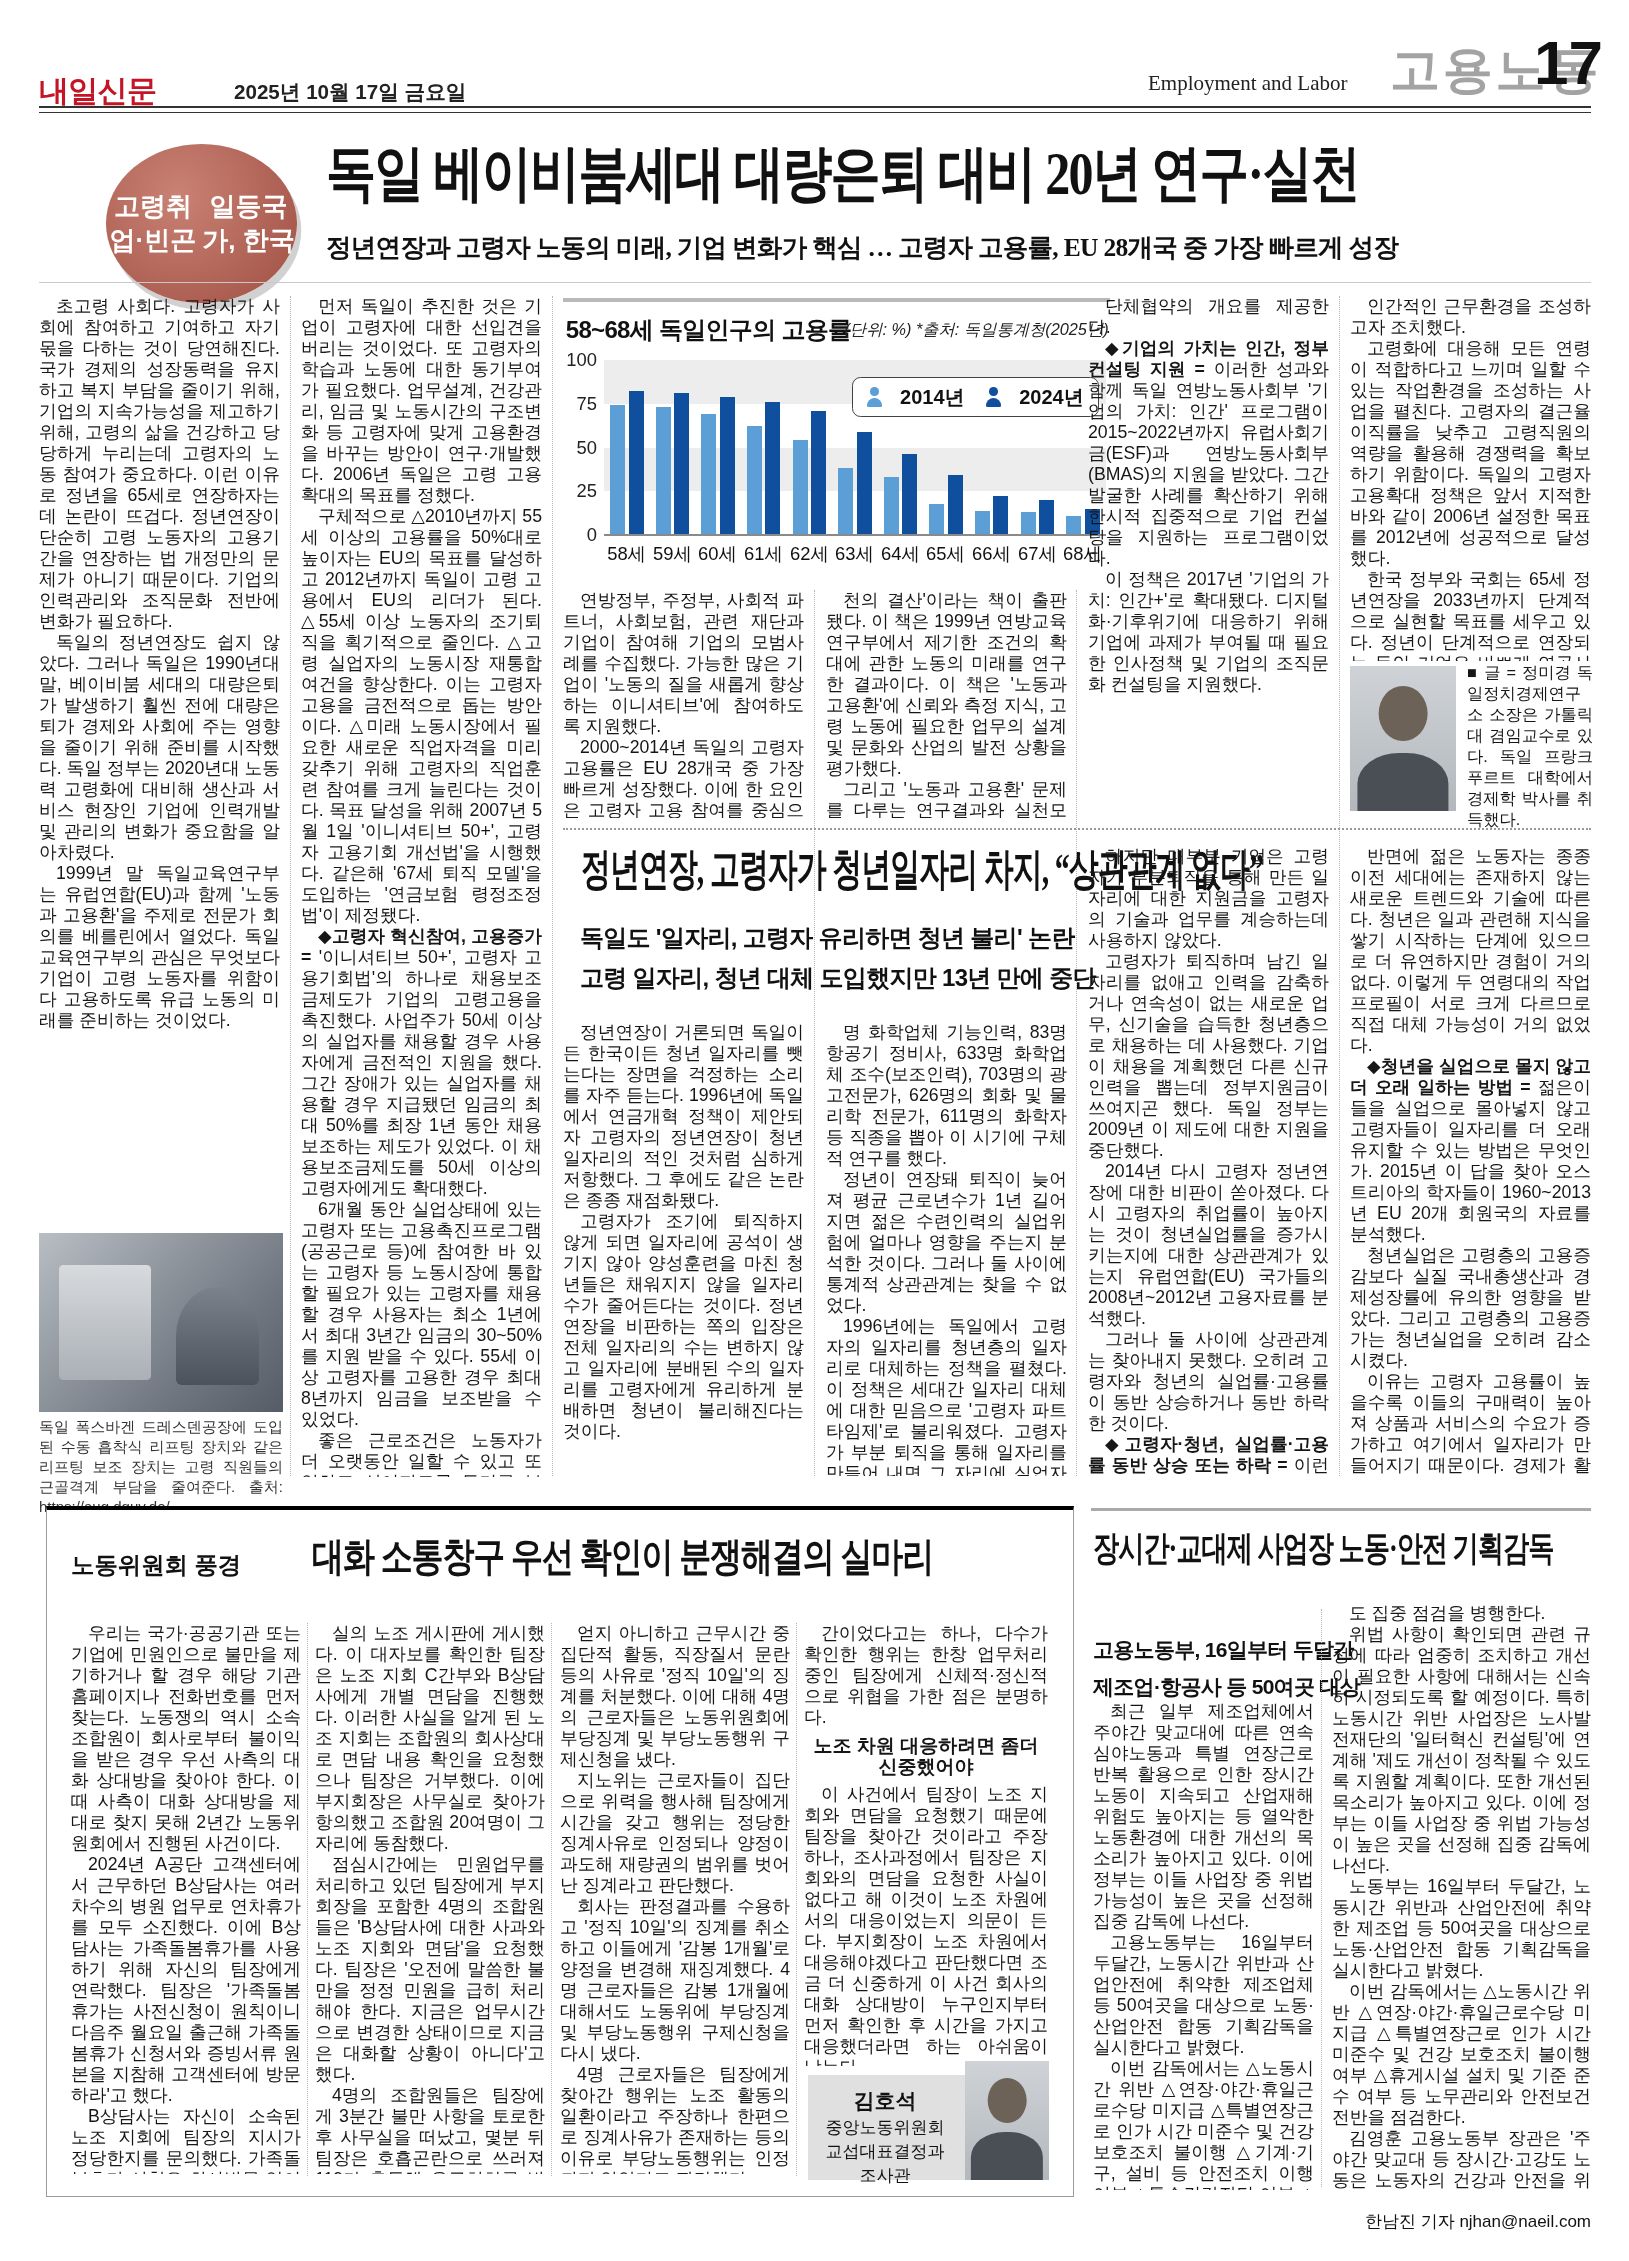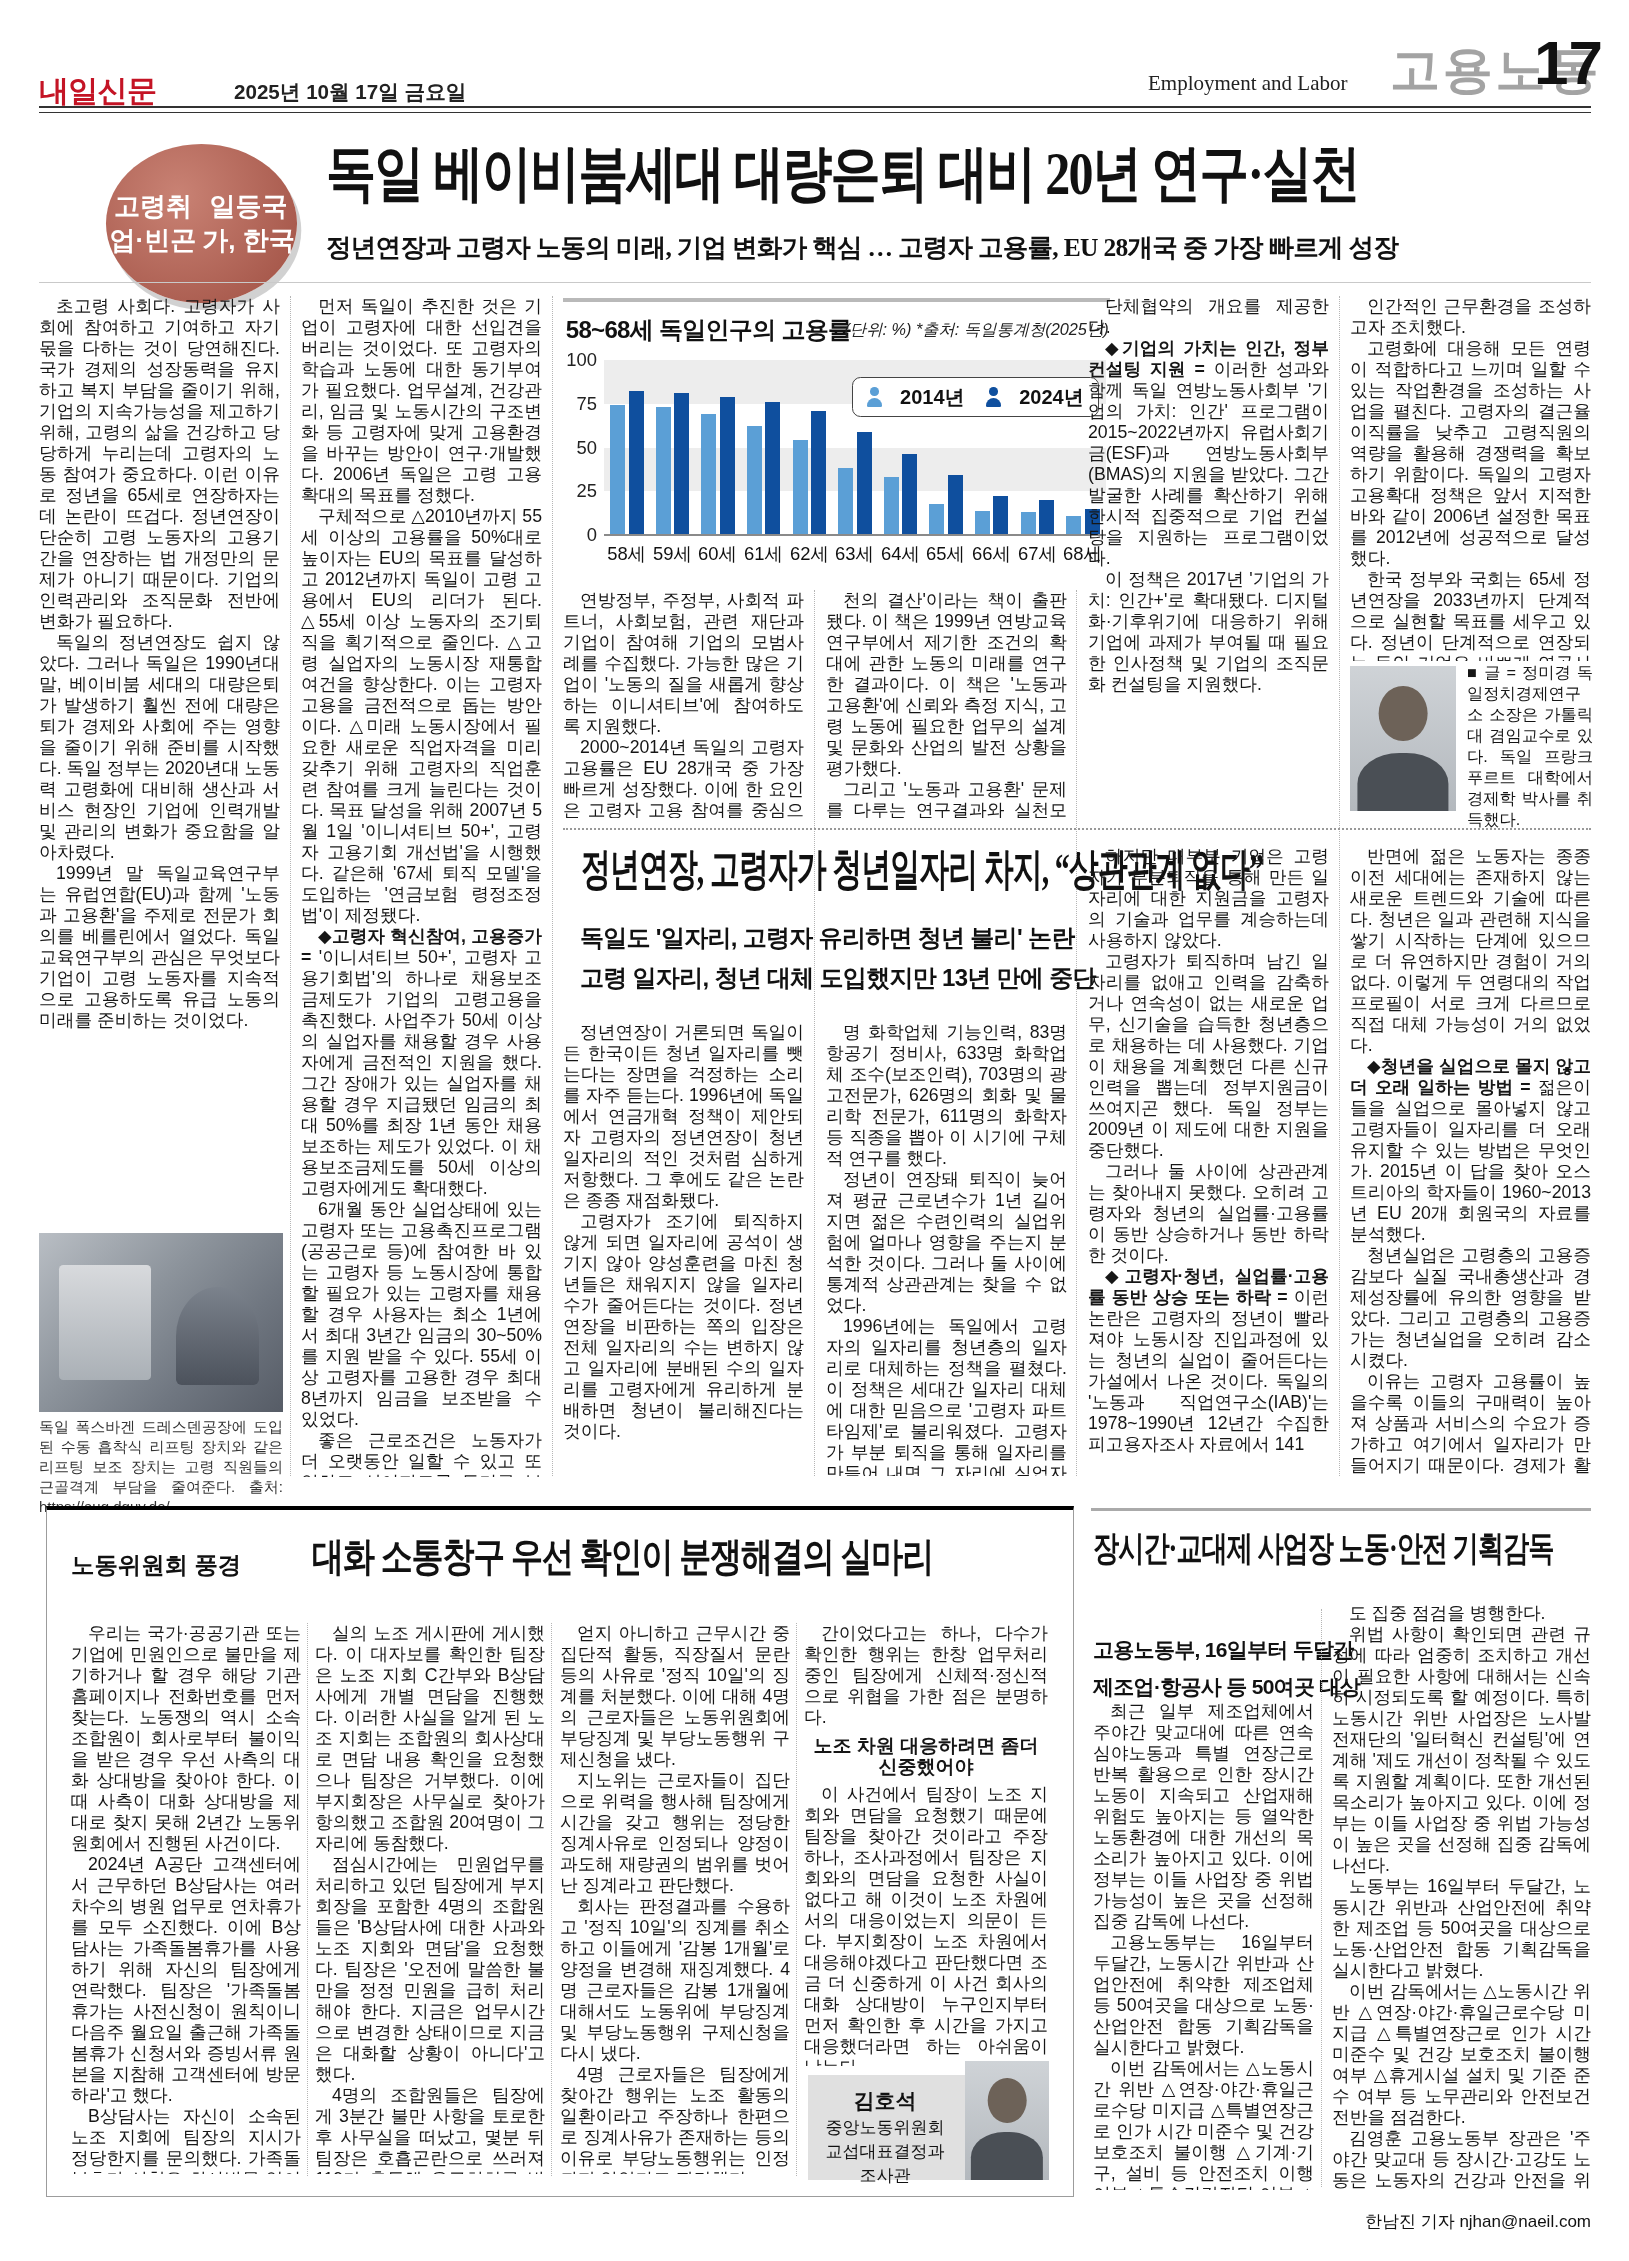--- a/index.html
+++ b/index.html
@@ -103,21 +103,21 @@
 
   <div class="vsep" style="left:290px;top:296px;height:1180px;"></div>
   <div class="vsep" style="left:552px;top:296px;height:1180px;"></div>
   <div class="vsep" style="left:814px;top:590px;height:886px;"></div>
   <div class="vsep" style="left:1076px;top:590px;height:886px;"></div>
   <div class="vsep" style="left:1339px;top:296px;height:1180px;"></div>
 
   <div class="abs bodytext" style="left:39px;top:296px;width:241px;height:930px;">
       <p class="para">초고령 사회다. 고령자가 사회에 참여하고 기여하고 자기 몫을 다하는 것이 당연해진다. 국가 경제의 성장동력을 유지하고 복지 부담을 줄이기 위해, 기업의 지속가능성을 제고하기 위해, 고령의 삶을 건강하고 당당하게 누리는데 고령자의 노동 참여가 중요하다. 이런 이유로 정년을 65세로 연장하자는데 논란이 뜨겁다. 정년연장이 단순히 고령 노동자의 고용기간을 연장하는 법 개정만의 문제가 아니기 때문이다. 기업의 인력관리와 조직문화 전반에 변화가 필요하다.</p>
       <p class="para">독일의 정년연장도 쉽지 않았다. 그러나 독일은 1990년대 말, 베이비붐 세대의 대량은퇴가 발생하기 훨씬 전에 대량은퇴가 경제와 사회에 주는 영향을 줄이기 위해 준비를 시작했다. 독일 정부는 2020년대 노동력 고령화에 대비해 생산과 서비스 현장인 기업에 인력개발 및 관리의 변화가 중요함을 알아차렸다.</p>
-      <p class="para">1999년 말 독일교육연구부는 유럽연합(EU)과 함께 '노동과 고용환'을 주제로 전문가 회의를 베를린에서 열었다. 독일교육연구부의 관심은 무엇보다 기업이 고령 노동자를 지속적으로 고용하도록 유급 노동의 미래를 준비하는 것이었다.</p>
+      <p class="para">1999년 말 독일교육연구부는 유럽연합(EU)과 함께 '노동과 고용환'을 주제로 전문가 회의를 베를린에서 열었다. 독일교육연구부의 관심은 무엇보다 기업이 고령 노동자를 위함이다 고용하도록 유급 노동의 미래를 준비하는 것이었다.</p>
     </div>
   <div class="abs photo factory" style="left:39px;top:1233px;width:244px;height:179px;"></div>
   <div class="abs caption" style="left:39px;top:1417px;width:244px;height:64px;">독일 폭스바겐 드레스덴공장에 도입된 수동 흡착식 리프팅 장치와 같은 리프팅 보조 장치는 고령 직원들의 근골격계 부담을 줄여준다.        출처: https://aug.dguv.de/</div>
   <div class="abs bodytext" style="left:301px;top:296px;width:241px;height:1181px;">
       <p class="para">먼저 독일이 추진한 것은 기업이 고령자에 대한 선입견을 버리는 것이었다. 또 고령자의 학습과 노동에 대한 동기부여가 필요했다. 업무설계, 건강관리, 임금 및 노동시간의 구조변화 등 고령자에 맞게 고용환경을 바꾸는 방안이 연구·개발했다. 2006년 독일은 고령 고용 확대의 목표를 정했다.</p>
       <p class="para">구체적으로 △2010년까지 55세 이상의 고용률을 50%대로 높이자는 EU의 목표를 달성하고 2012년까지 독일이 고령 고용에서 EU의 리더가 된다. △55세 이상 노동자의 조기퇴직을 획기적으로 줄인다. △고령 실업자의 노동시장 재통합 여건을 향상한다. 이는 고령자 고용을 금전적으로 돕는 방안이다. △미래 노동시장에서 필요한 새로운 직업자격을 미리 갖추기 위해 고령자의 직업훈련 참여를 크게 늘린다는 것이다. 목표 달성을 위해 2007년 5월 1일 '이니셔티브 50+', 고령자 고용기회 개선법'을 시행했다. 같은해 '67세 퇴직 모델'을 도입하는 '연금보험 령정조정법'이 제정됐다.</p>
       <p class="para"><b>◆고령자 혁신참여, 고용증가 =</b> '이니셔티브 50+', 고령자 고용기회법'의 하나로 채용보조금제도가 기업의 고령고용을 촉진했다. 사업주가 50세 이상의 실업자를 채용할 경우 사용자에게 금전적인 지원을 했다. 그간 장애가 있는 실업자를 채용할 경우 지급됐던 임금의 최대 50%를 최장 1년 동안 채용 보조하는 제도가 있었다. 이 채용보조금제도를 50세 이상의 고령자에게도 확대했다.</p>
       <p class="para">6개월 동안 실업상태에 있는 고령자 또는 고용촉진프로그램(공공근로 등)에 참여한 바 있는 고령자 등 노동시장에 통합할 필요가 있는 고령자를 채용할 경우 사용자는 최소 1년에서 최대 3년간 임금의 30~50%를 지원 받을 수 있다. 55세 이상 고령자를 고용한 경우 최대 8년까지 임금을 보조받을 수 있었다.</p>
       <p class="para">좋은 근로조건은 노동자가 더 오랫동안 일할 수 있고 또 일하고 싶어지도록 동기를 부여한다. 정부의 '이니셔티브 50+' 정책의 하나로 '노동의 질을 새롭게 향상하는 이니셔티브(INQA)'가 그동안 시행됐다. 이 프로그램은 고령직원의 건강과 지속가능한 고용에 대한 기업의 투자를 강조한다.</p>
     </div>
@@ -218,20 +218,21 @@
       <p class="para">고령자가 조기에 퇴직하지 않게 되면 일자리에 공석이 생기지 않아 양성훈련을 마친 청년들은 채워지지 않을 일자리 수가 줄어든다는 것이다. 정년 연장을 비판하는 쪽의 입장은 전체 일자리의 수는 변하지 않고 일자리에 분배된 수의 일자리를 고령자에게 유리하게 분배하면 청년이 불리해진다는 것이다.</p>
     </div>
   <div class="abs bodytext" style="left:826px;top:1022px;width:241px;height:454px;">
       <p class="para">명 화학업체 기능인력, 83명 항공기 정비사, 633명 화학업체 조수(보조인력), 703명의 광고전문가, 626명의 회화 및 물리학 전문가, 611명의 화학자 등 직종을 뽑아 이 시기에 구체적 연구를 했다.</p>
       <p class="para">정년이 연장돼 퇴직이 늦어져 평균 근로년수가 1년 길어지면 젊은 수련인력의 실업위험에 얼마나 영향을 주는지 분석한 것이다. 그러나 둘 사이에 통계적 상관관계는 찾을 수 없었다.</p>
       <p class="para">1996년에는 독일에서 고령자의 일자리를 청년층의 일자리로 대체하는 정책을 펼쳤다. 이 정책은 세대간 일자리 대체에 대한 믿음으로 '고령자 파트타임제'로 불리워졌다. 고령자가 부분 퇴직을 통해 일자리를 만들어 내면 그 자리에 실업자나 훈련을 마친 청년 훈련생을 채용하도록 했다. 독일 연방고용청은 기업에 고령자 파트타임제를 도입할 경우 최대 6년 동안 사용자에게 고용보조금을 제공했다.</p>
     </div>
   <div class="abs bodytext" style="left:1088px;top:846px;width:241px;height:630px;">
       <p class="para">하지만 대부분 기업은 고령자가 부분퇴직을 통해 만든 일자리에 대한 지원금을 고령자의 기술과 업무를 계승하는데 사용하지 않았다.</p>
       <p class="para">고령자가 퇴직하며 남긴 일자리를 없애고 인력을 감축하거나 연속성이 없는 새로운 업무, 신기술을 습득한 청년층으로 채용하는 데 사용했다. 기업이 채용을 계획했던 다른 신규인력을 뽑는데 정부지원금이 쓰여지곤 했다. 독일 정부는 2009년 이 제도에 대한 지원을 중단했다.</p>
+      <p class="para">2014년 다시 고령자 정년연장에 대한 비판이 쏟아졌다. 다시 고령자의 취업률이 높아지는 것이 청년실업률을 증가시키는지에 대한 상관관계가 있는지 유럽연합(EU) 국가들의 2008년~2012년 고용자료를 분석했다.</p>
       <p class="para">그러나 둘 사이에 상관관계는 찾아내지 못했다. 오히려 고령자와 청년의 실업률·고용률이 동반 상승하거나 동반 하락한 것이다.</p>
       <p class="para"><b>◆고령자·청년, 실업률·고용률 동반 상승 또는 하락 =</b> 이런 논란은 고령자의 정년이 빨라져야 노동시장 진입과정에 있는 청년의 실업이 줄어든다는 가설에서 나온 것이다. 독일의 '노동과 직업연구소(IAB)'는 1978~1990년 12년간 수집한 피고용자조사 자료에서 141</p>
     </div>
   <div class="abs bodytext" style="left:1350px;top:846px;width:241px;height:630px;">
     <div>
         <p class="para">반면에 젊은 노동자는 종종 이전 세대에는 존재하지 않는 새로운 트렌드와 기술에 따른다. 청년은 일과 관련해 지식을 쌓기 시작하는 단계에 있으므로 더 유연하지만 경험이 거의 없다. 이렇게 두 연령대의 작업 프로필이 서로 크게 다르므로 직접 대체 가능성이 거의 없었다.</p>
         <p class="para"><b>◆청년을 실업으로 몰지 않고 더 오래 일하는 방법 =</b> 젊은이들을 실업으로 몰아넣지 않고 고령자들이 일자리를 더 오래 유지할 수 있는 방법은 무엇인가. 2015년 이 답을 찾아 오스트리아의 학자들이 1960~2013년 EU 20개 회원국의 자료를 분석했다.</p>
         <p class="para">청년실업은 고령층의 고용증감보다 실질 국내총생산과 경제성장률에 유의한 영향을 받았다. 그리고 고령층의 고용증가는 청년실업을 오히려 감소시켰다.</p>
         <p class="para">이유는 고령자 고용률이 높을수록 이들의 구매력이 높아져 상품과 서비스의 수요가 증가하고 여기에서 일자리가 만들어지기 때문이다. 경제가 활성화되고 전반적인 고용이 확대되는 것이 청년과 고령자가 함께 실업을 줄이는 방법이었다.</p>
       </div>

